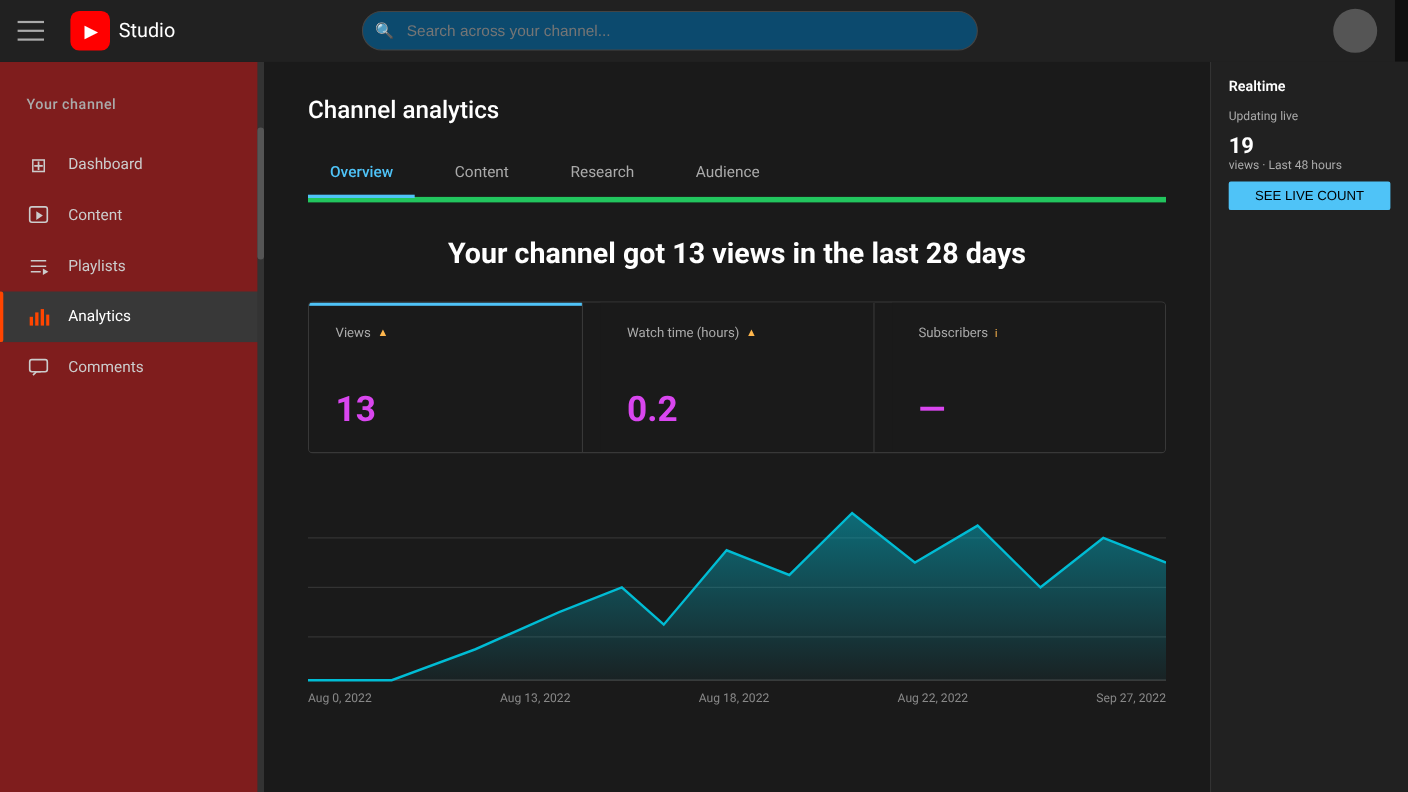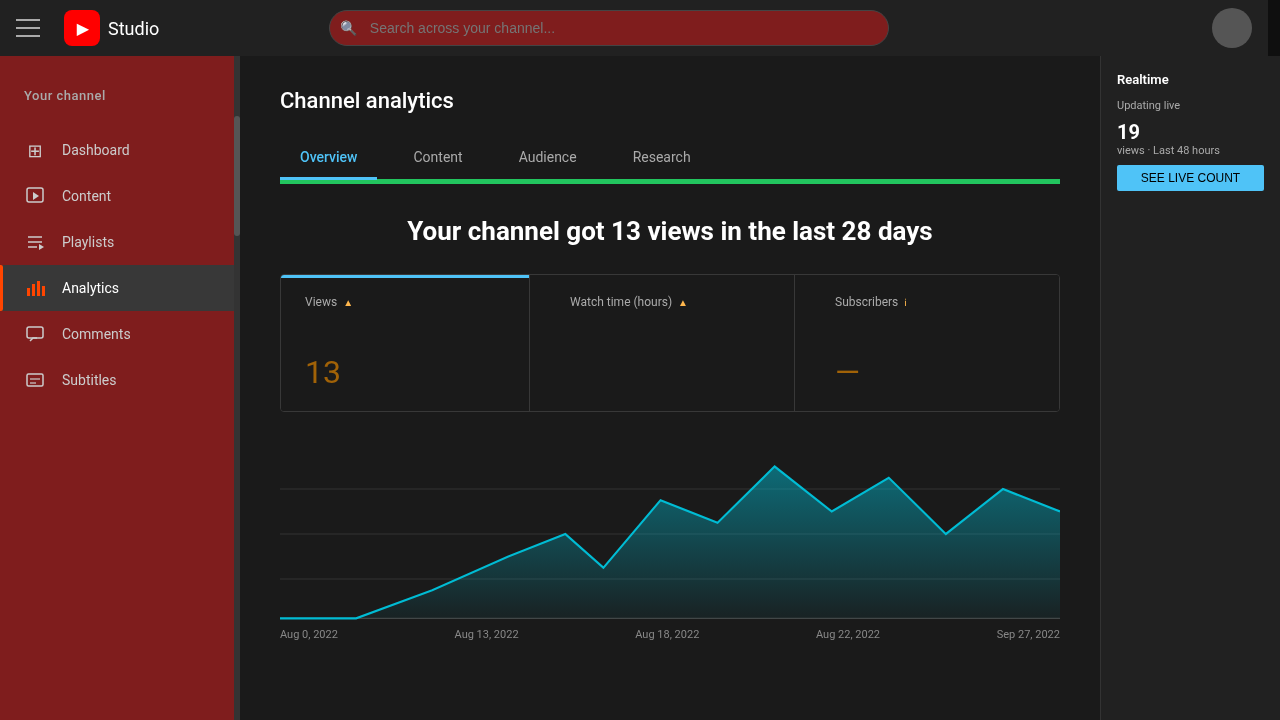--- a/index.html
+++ b/index.html
@@ -66,21 +66,21 @@
     }
     .search-bar {
       flex: 1;
       max-width: 560px;
       margin: 0 auto;
       position: relative;
     }
     .search-bar input {
       width: 100%;
       height: 36px;
-      background: #7f1d1d;
+      background: #0c4a6e;
       border: 1px solid #444;
       border-radius: 18px;
       padding: 0 16px 0 40px;
       color: #aaa;
       font-size: 14px;
       outline: none;
     }
     .search-icon {
       position: absolute;
       left: 12px;
@@ -255,22 +255,22 @@
       display: flex;
       align-items: center;
       gap: 6px;
     }
     .metric-warn {
       font-size: 10px;
       color: #ffb74d;
     }
     .metric-value {
       font-size: 32px;
-      font-weight: 400;
-      color: #a16207;
+      font-weight: 700;
+      color: #d946ef;
       margin-top: 44px;
     }
 
     
     .chart-container {
       position: relative;
       height: 180px;
       margin-top: 8px;
     }
     .chart-svg {
@@ -377,61 +377,52 @@
     </div>
     <div class="sidebar-item">
       <div class="sidebar-icon">
         <svg width="20" height="20" viewBox="0 0 20 20" fill="none">
           <rect x="2" y="3" width="16" height="11" rx="2" stroke="#ccc" stroke-width="1.5"></rect>
           <polyline points="5,17 8,14 12,14" stroke="#ccc" stroke-width="1.5" fill="none"></polyline>
         </svg>
       </div>
       <span>Comments</span>
     </div>
-    <div class="sidebar-item">
-      <div class="sidebar-icon">
-        <svg width="20" height="20" viewBox="0 0 20 20" fill="none">
-          <rect x="2" y="4" width="16" height="12" rx="1.5" stroke="#ccc" stroke-width="1.5"></rect>
-          <line x1="5" y1="9" x2="15" y2="9" stroke="#ccc" stroke-width="1.2"></line>
-          <line x1="5" y1="13" x2="11" y2="13" stroke="#ccc" stroke-width="1.2"></line>
-        </svg>
-      </div>
-      <span>Subtitles</span>
-    </div>
 
     <div class="scroll-divider">
       <div class="scroll-thumb"></div>
     </div>
   </div>
 
   <div class="main">
     <div class="page-title">Channel analytics</div>
 
     <div class="tabs">
       <div class="tab active">Overview</div>
       <div class="tab">Content</div>
+      <div class="tab">Research</div>
       <div class="tab">Audience</div>
-      <div class="tab">Research</div>
     </div>
 
     <div class="hero-text">Your channel got 13 views in the last 28 days</div>
 
     <div class="metrics-row">
       <div class="metric-card active">
         <div class="metric-label">
           <span>Views</span>
           <span class="metric-warn">▲</span>
         </div>
         <div class="metric-value">13</div>
       </div>
       <div class="metric-card">
         <div class="metric-label">
           <span>Watch time (hours)</span>
           <span class="metric-warn">▲</span>
         </div>
+        <div class="metric-value">0.2</div>
       </div>
       <div class="metric-card">
         <div class="metric-label">
           <span>Subscribers</span>
           <span class="metric-warn">ℹ</span>
         </div>
         <div class="metric-value">—</div>
       </div>
     </div>
 

